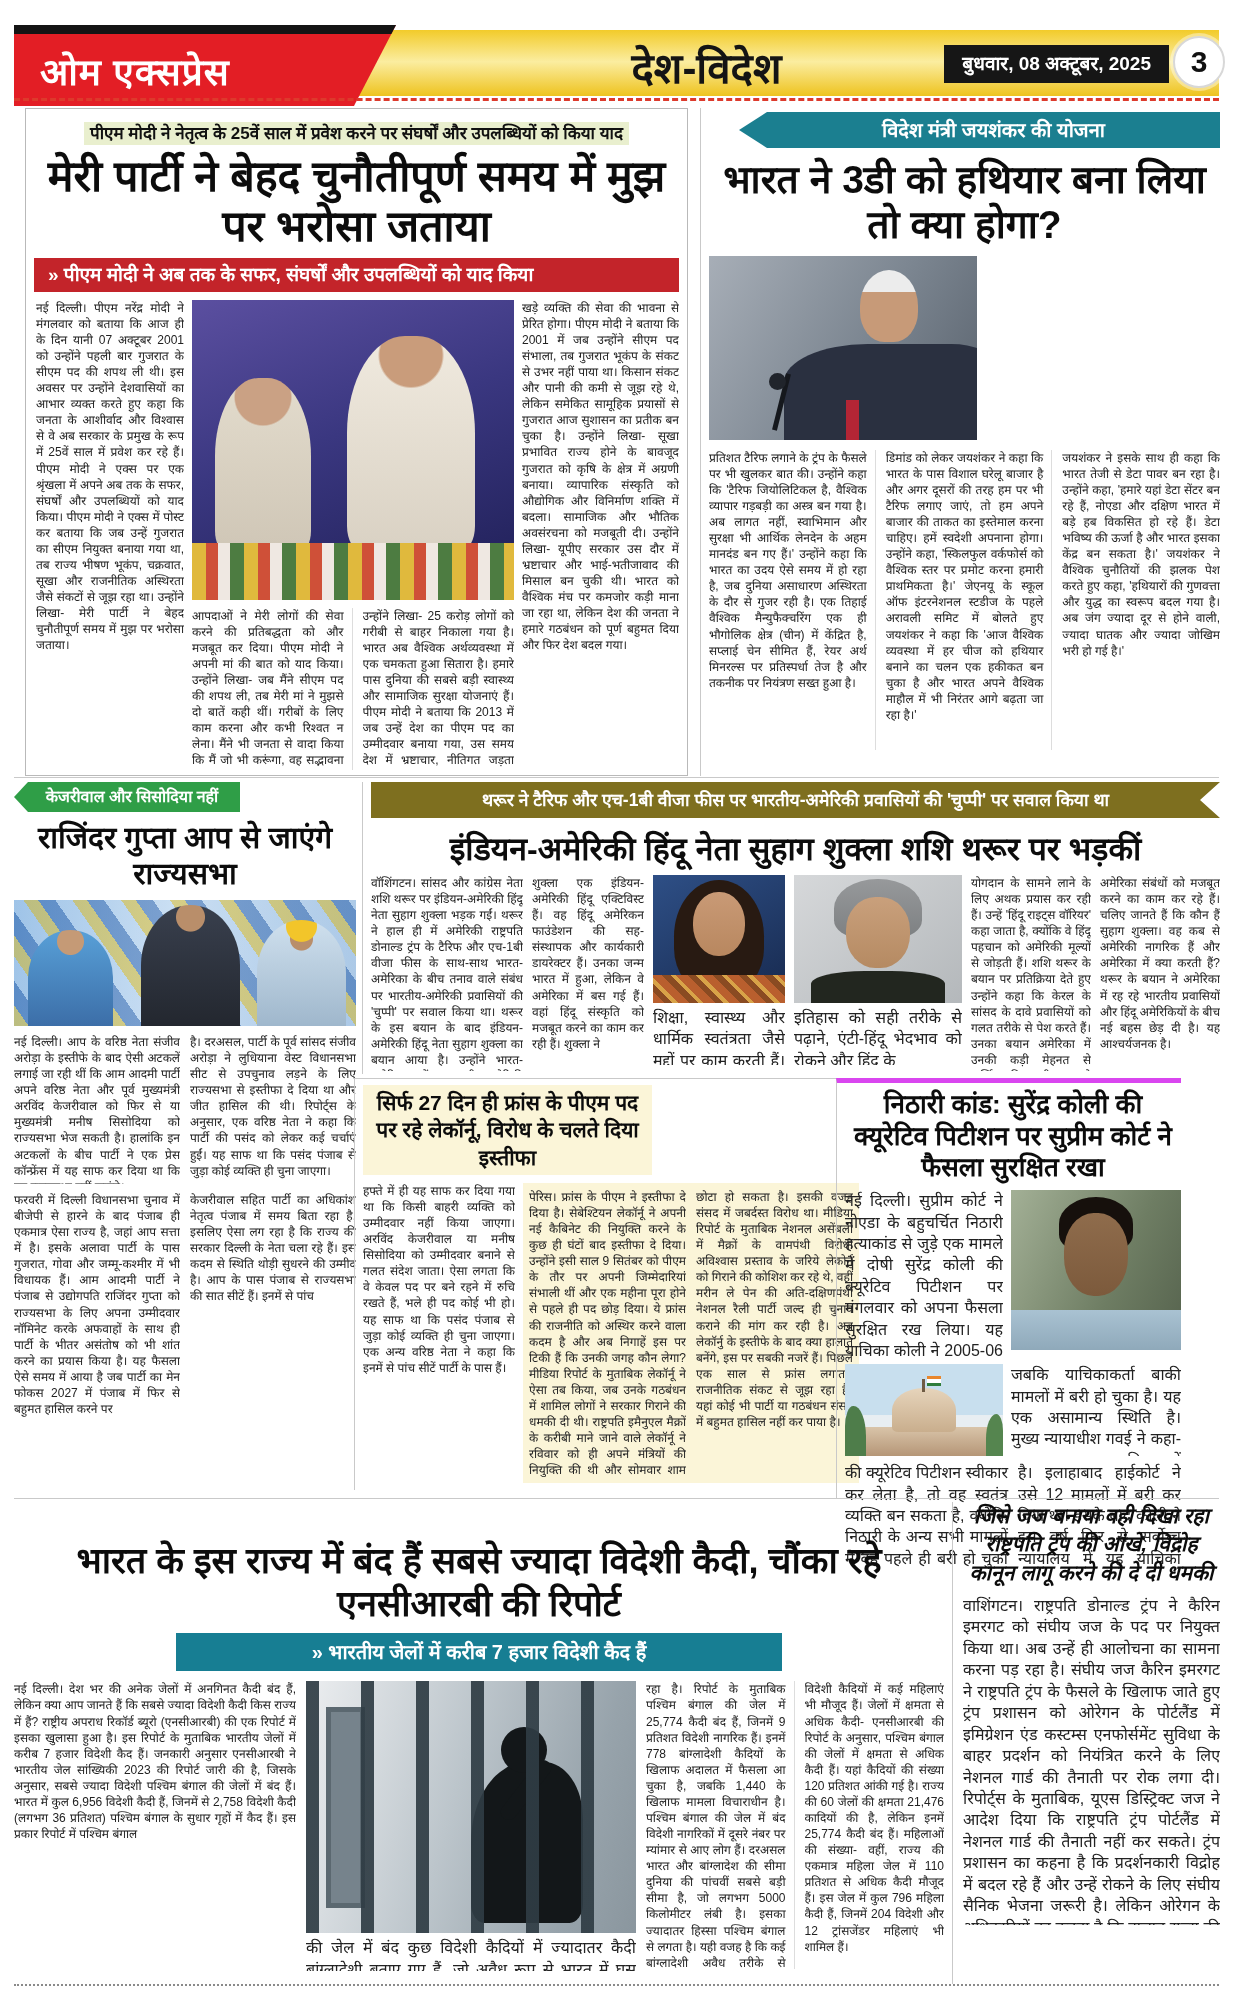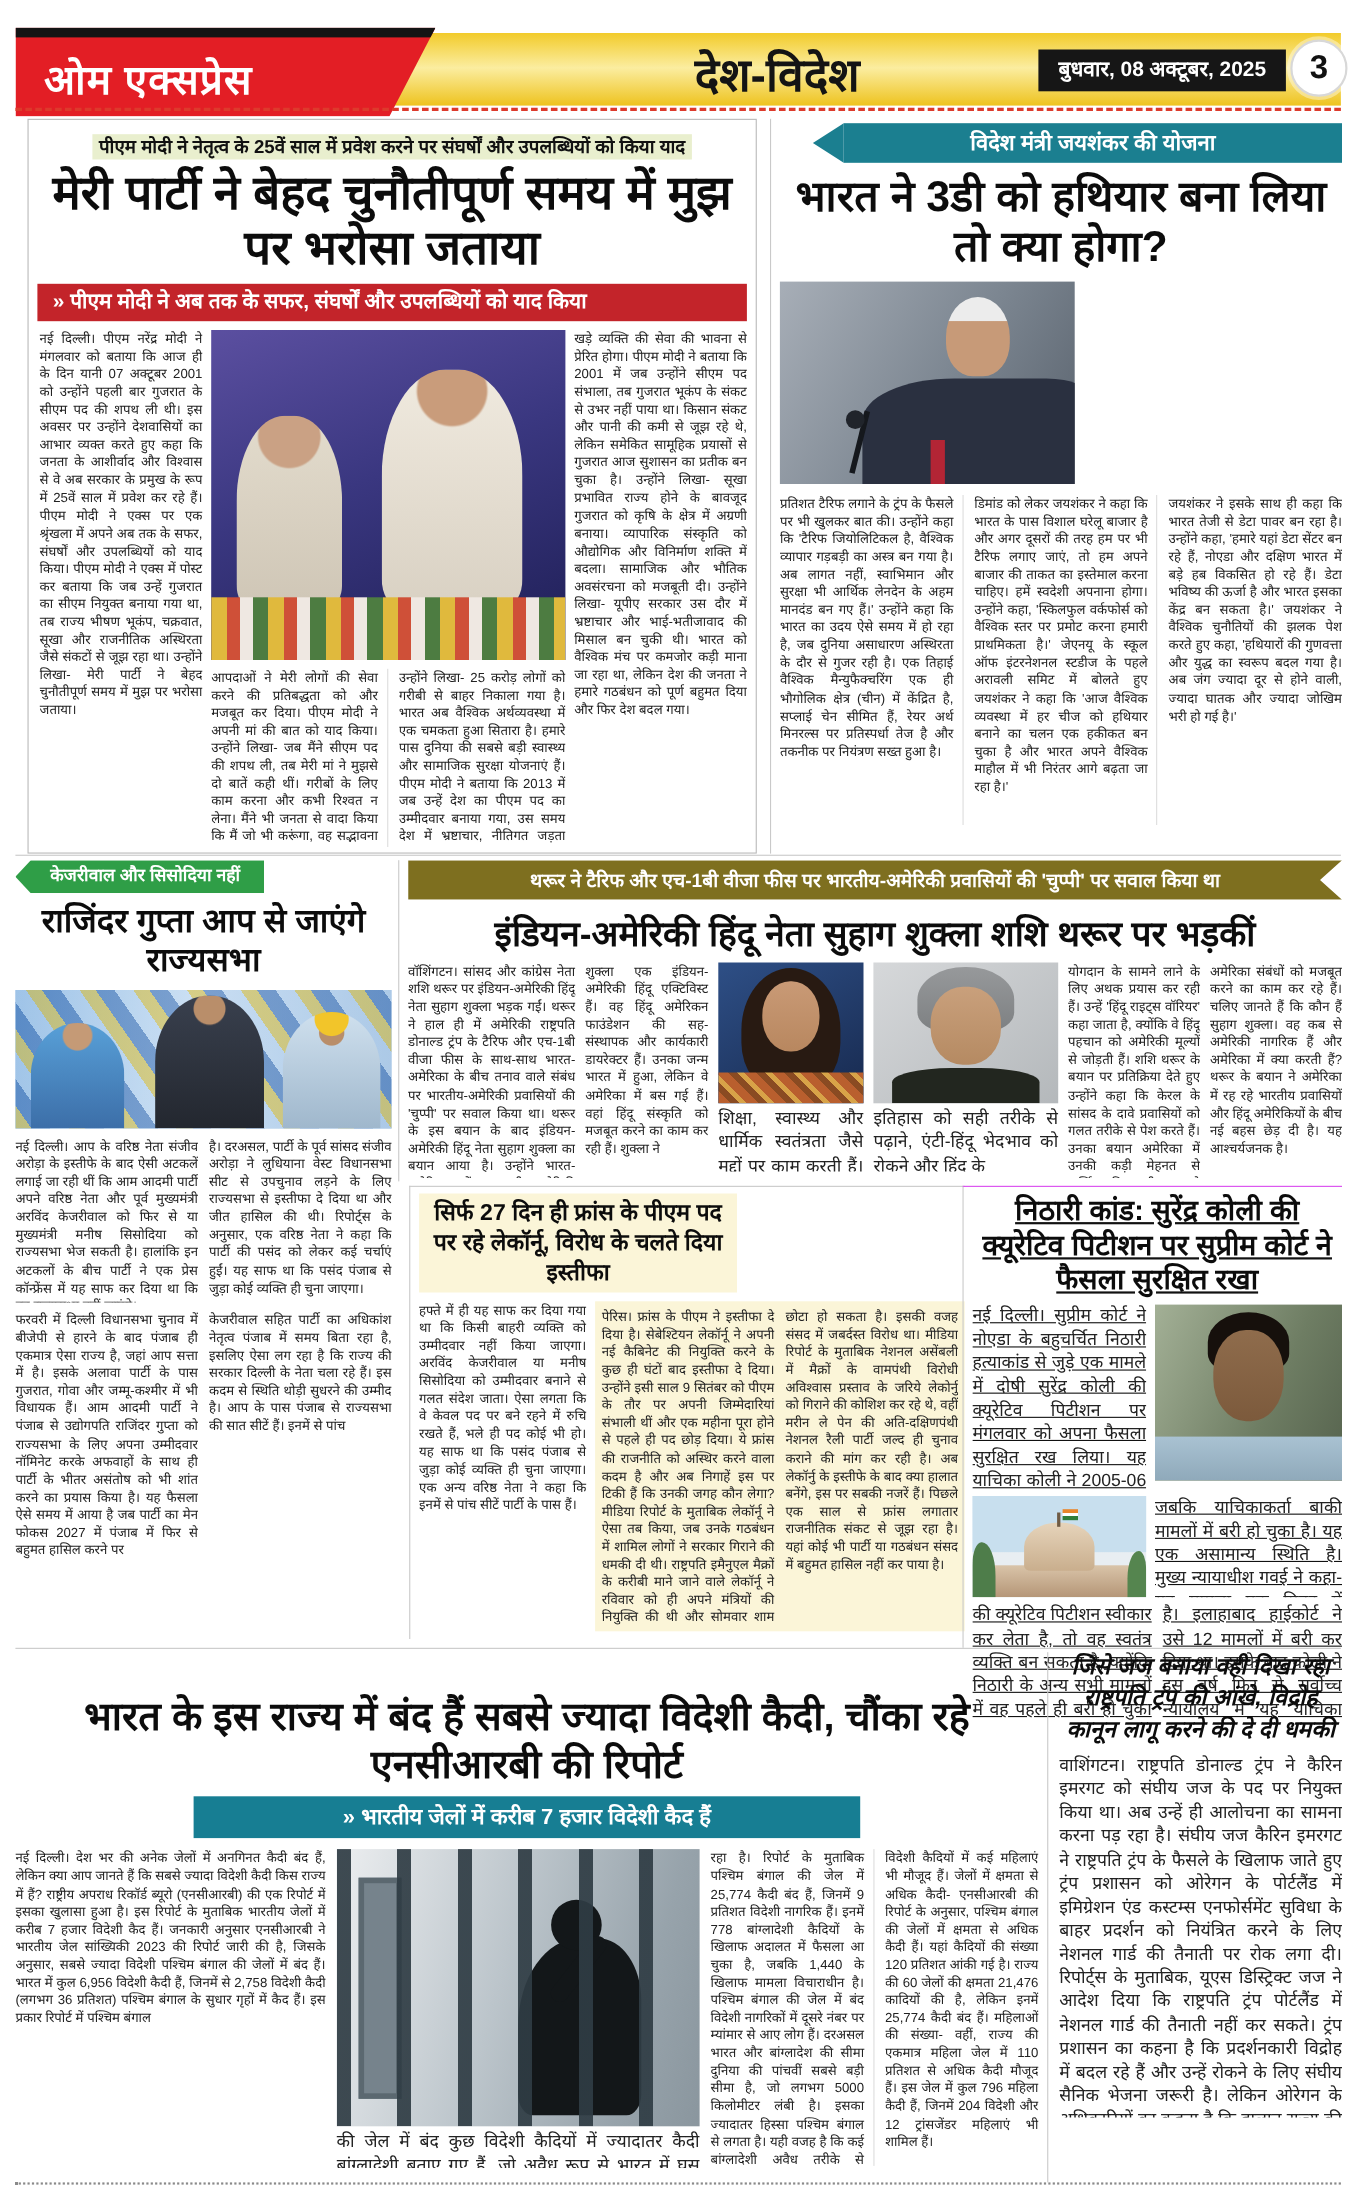--- a/index.html
+++ b/index.html
@@ -192,32 +192,32 @@
           <i class="sh t-face"></i>
           <i class="sh t-body"></i>
         </div>
         <div class="jtxt small" style="margin-top:4px;height:58px;">इतिहास को सही तरीके से पढ़ाने, एंटी-हिंदू भेदभाव को रोकने और हिंदू के</div>
       </div>
       <div class="jtxt" style="flex:1;">योगदान के सामने लाने के लिए अथक प्रयास कर रही हैं। उन्हें 'हिंदू राइट्स वॉरियर' कहा जाता है, क्योंकि वे हिंदू पहचान को अमेरिकी मूल्यों से जोड़ती हैं। शशि थरूर के बयान पर प्रतिक्रिया देते हुए उन्होंने कहा कि केरल के सांसद के दावे प्रवासियों को गलत तरीके से पेश करते हैं। उनका बयान अमेरिका में उनकी कड़ी मेहनत से अर्जित विश्वसनीयता को कमजोर करता है। उन्होंने कहा- प्रवासी कम्युनिटी लंबे समय से अमेरिकी कानून की सीमाओं के भीतर भारत-</div>
       <div class="jtxt" style="flex:1;">अमेरिका संबंधों को मजबूत करने का काम कर रहे हैं। चलिए जानते हैं कि कौन हैं सुहाग शुक्ला। वह कब से अमेरिकी नागरिक हैं और अमेरिका में क्या करती हैं? थरूर के बयान ने अमेरिका में रह रहे भारतीय प्रवासियों और हिंदू अमेरिकियों के बीच नई बहस छेड़ दी है। यह आश्चर्यजनक है।</div>
     </div>
   </div>
 
-  <div class="abs" style="left:372px;top:1078px;width:505px;height:412px;border-left:1px solid #c9c9c9;border-top:1px solid #c9c9c9;padding:6px 0 0 8px;box-sizing:border-box;">
+  <div class="abs" style="left:354px;top:1078px;width:505px;height:412px;border-left:1px solid #c9c9c9;border-top:1px solid #c9c9c9;padding:6px 0 0 8px;box-sizing:border-box;">
     <div class="headline" style="width:285px;font-size:21px;line-height:1.3;background:#fbf5d8;padding:4px 2px;">सिर्फ 27 दिन ही फ्रांस के पीएम पद पर रहे लेकॉर्नू, विरोध के चलते दिया इस्तीफा</div>
     <div style="display:flex;gap:8px;margin-top:8px;">
       <div class="jtxt" style="width:152px;height:300px;">हफ्ते में ही यह साफ कर दिया गया था कि किसी बाहरी व्यक्ति को उम्मीदवार नहीं किया जाएगा। अरविंद केजरीवाल या मनीष सिसोदिया को उम्मीदवार बनाने से गलत संदेश जाता। ऐसा लगता कि वे केवल पद पर बने रहने में रुचि रखते हैं, भले ही पद कोई भी हो। यह साफ था कि पसंद पंजाब से जुड़ा कोई व्यक्ति ही चुना जाएगा। एक अन्य वरिष्ठ नेता ने कहा कि इनमें से पांच सीटें पार्टी के पास हैं।</div>
       <div class="ybox" style="flex:1;display:flex;gap:10px;padding:6px;height:288px;">
         <div class="jtxt" style="flex:1;">पेरिस। फ्रांस के पीएम ने इस्तीफा दे दिया है। सेबेश्टियन लेकॉर्नू ने अपनी नई कैबिनेट की नियुक्ति करने के कुछ ही घंटों बाद इस्तीफा दे दिया। उन्होंने इसी साल 9 सितंबर को पीएम के तौर पर अपनी जिम्मेदारियां संभाली थीं और एक महीना पूरा होने से पहले ही पद छोड़ दिया। ये फ्रांस की राजनीति को अस्थिर करने वाला कदम है और अब निगाहें इस पर टिकी हैं कि उनकी जगह कौन लेगा? मीडिया रिपोर्ट के मुताबिक लेकॉर्नू ने ऐसा तब किया, जब उनके गठबंधन में शामिल लोगों ने सरकार गिराने की धमकी दी थी। राष्ट्रपति इमैनुएल मैक्रों के करीबी माने जाने वाले लेकॉर्नू ने रविवार को ही अपने मंत्रियों की नियुक्ति की थी और सोमवार शाम को कैबिनेट की पहली बैठक हुई थी। इसके बाद ही उन्होंने अपने पद से इस्तीफा दे दिया। पहले ही इस बात के आसार</div>
         <div class="jtxt" style="flex:1;">छोटा हो सकता है। इसकी वजह संसद में जबर्दस्त विरोध था। मीडिया रिपोर्ट के मुताबिक नेशनल असेंबली में मैक्रों के वामपंथी विरोधी अविश्वास प्रस्ताव के जरिये लेकोर्नु को गिराने की कोशिश कर रहे थे, वहीं मरीन ले पेन की अति-दक्षिणपंथी नेशनल रैली पार्टी जल्द ही चुनाव कराने की मांग कर रही है। अब लेकॉर्नु के इस्तीफे के बाद क्या हालात बनेंगे, इस पर सबकी नजरें हैं। पिछले एक साल से फ्रांस लगातार राजनीतिक संकट से जूझ रहा है। यहां कोई भी पार्टी या गठबंधन संसद में बहुमत हासिल नहीं कर पाया है।</div>
       </div>
     </div>
   </div>
 
-  <div class="abs" style="left:875px;top:1078px;width:345px;height:420px;border-left:1px solid #c9c9c9;border-top:1px solid #d946ef;padding:6px 0 0 8px;box-sizing:border-box;text-decoration:underline;">
+  <div class="abs" style="left:836px;top:1078px;width:345px;height:420px;border-left:1px solid #c9c9c9;border-top:5px solid #d946ef;padding:6px 0 0 8px;box-sizing:border-box;">
     <div class="headline" style="font-size:26px;line-height:1.22;">निठारी कांड: सुरेंद्र कोली की क्यूरेटिव पिटीशन पर सुप्रीम कोर्ट ने फैसला सुरक्षित रखा</div>
     <div style="display:flex;gap:8px;margin-top:6px;height:168px;">
       <div class="jtxt small" style="width:158px;">नई दिल्ली। सुप्रीम कोर्ट ने नोएडा के बहुचर्चित निठारी हत्याकांड से जुड़े एक मामले में दोषी सुरेंद्र कोली की क्यूरेटिव पिटीशन पर मंगलवार को अपना फैसला सुरक्षित रख लिया। यह याचिका कोली ने 2005-06 में निठारी में हुई हत्या और बलात्कार के एक मामले में अपनी दोषसिद्धि और सजा के खिलाफ दायर की थी। मुख्य न्यायाधीश बीआर गवई, न्यायमूर्ति सूर्यकांत और न्यायमूर्ति विक्रम नाथ की बेंच ने खुली अदालत में संक्षिप्त सुनवाई के बाद यह निर्णय लिया। सुप्रीम कोर्ट बेंच ने सुनवाई के दौरान कहा, कि दोषसिद्धि केवल एक बयान और रसोई के चाकू की ब��ामदगी के आधार पर हुई थी,</div>
       <div class="photo" id="ph-kol" style="flex:1;height:160px;">
         <i class="sh k-hair"></i>
         <i class="sh k-face"></i>
         <i class="sh k-shirt"></i>
       </div>
     </div>
     <div style="display:flex;gap:8px;margin-top:6px;height:92px;">

